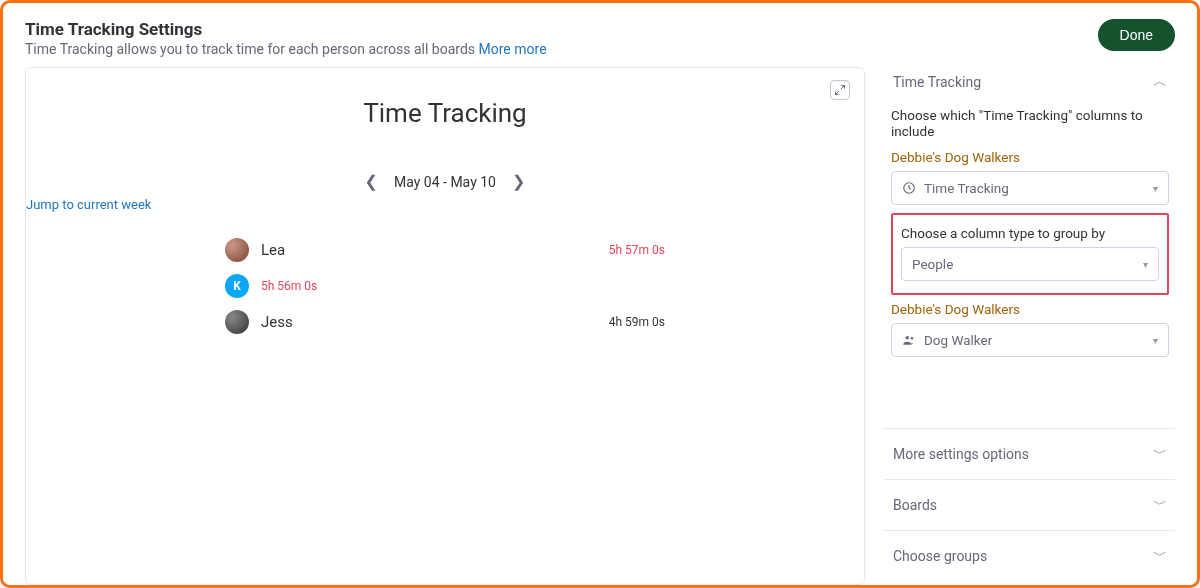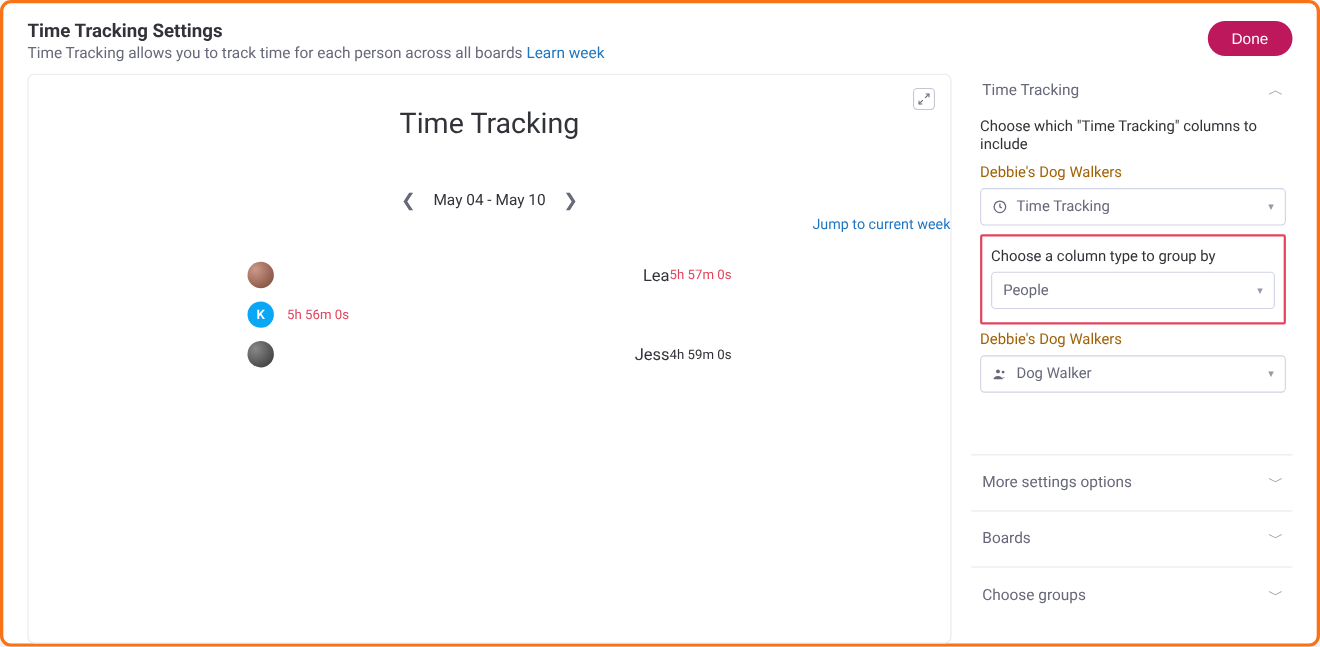--- a/index.html
+++ b/index.html
@@ -26,21 +26,21 @@
     display: flex;
     justify-content: space-between;
     align-items: flex-start;
     padding: 16px 22px 10px 22px;
   }
   .header-left { max-width: 800px; }
   .header-title { font-size: 17px; font-weight: 700; color: #323338; }
   .header-sub { font-size: 14px; color: #676879; margin-top: 2px; }
   .header-sub a { color: #1f76c2; text-decoration: none; }
   .done-btn {
-    background: #be185d;
+    background: #14532d;
     color: #fff;
     border: none;
     border-radius: 18px;
     padding: 8px 22px;
     font-size: 14px;
     cursor: pointer;
   }
   .body {
     display: flex;
     flex: 1;
@@ -85,30 +85,29 @@
     align-items: center;
     justify-content: center;
     gap: 16px;
     margin-top: 44px;
     color: #323338;
   }
   .chev { cursor: pointer; color: #676879; font-size: 16px; user-select: none; }
   .week-text { font-size: 14px; }
   .jump-link {
     display: block;
-    text-align: right;
+    text-align: left;
     color: #1f76c2;
     font-size: 13px;
     margin-top: 6px;
     cursor: pointer;
   }
   .people {
     margin: 20px auto 0 auto;
     width: 440px;
-    text-align: right;
   }
   .person-row {
     display: flex;
     align-items: center;
     padding: 6px 0;
   }
   .avatar {
     width: 24px; height: 24px;
     border-radius: 50%;
     margin-right: 12px;
@@ -183,21 +182,21 @@
 </style>
 </head>
 <body>
 
 <div class="app">
   <div class="header">
     <div class="header-left">
       <div class="header-title">Time Tracking Settings</div>
       <div class="header-sub">
         <span>Time Tracking allows you to track time for each person across all boards</span>
-        <a href="#">Learn week</a>
+        <a href="#">More more</a>
       </div>
     </div>
     <button class="done-btn">Done</button>
   </div>
 
   <div class="body">
     <div class="main-col">
       <div class="main-panel">
         <div class="fs-icon">
           <svg width="12" height="12" viewBox="0 0 24 24" fill="none" stroke="currentColor" stroke-width="2">
@@ -291,21 +290,21 @@
           <span>More settings options</span>
           <span class="sec-chev">﹀</span>
         </div>
       </div>
       <div class="side-section collapsed">
         <div class="sec-head">
           <span>Boards</span>
           <span class="sec-chev">﹀</span>
         </div>
       </div>
-      <div class="side-section collapsed" style="padding-bottom:29px">
+      <div class="side-section collapsed" style="padding-bottom:14px">
         <div class="sec-head">
           <span>Choose groups</span>
           <span class="sec-chev">﹀</span>
         </div>
       </div>
     </div>
   </div>
 </div>
 
 </body></html>

